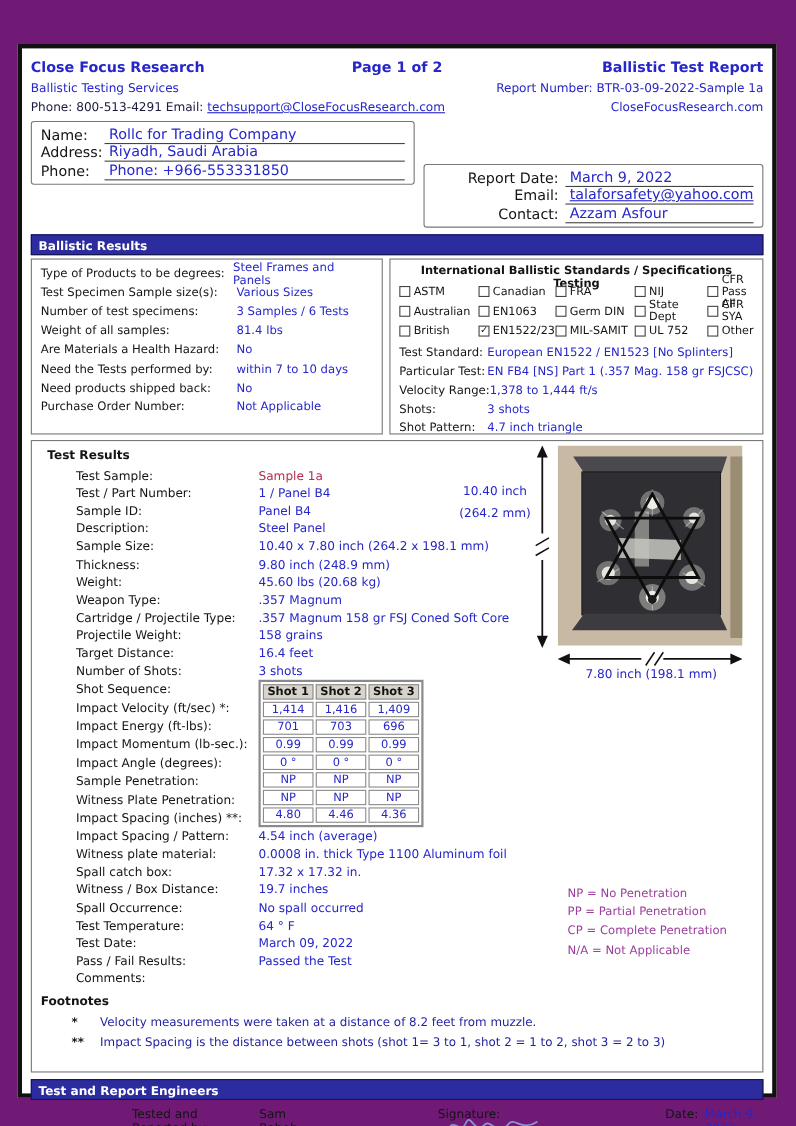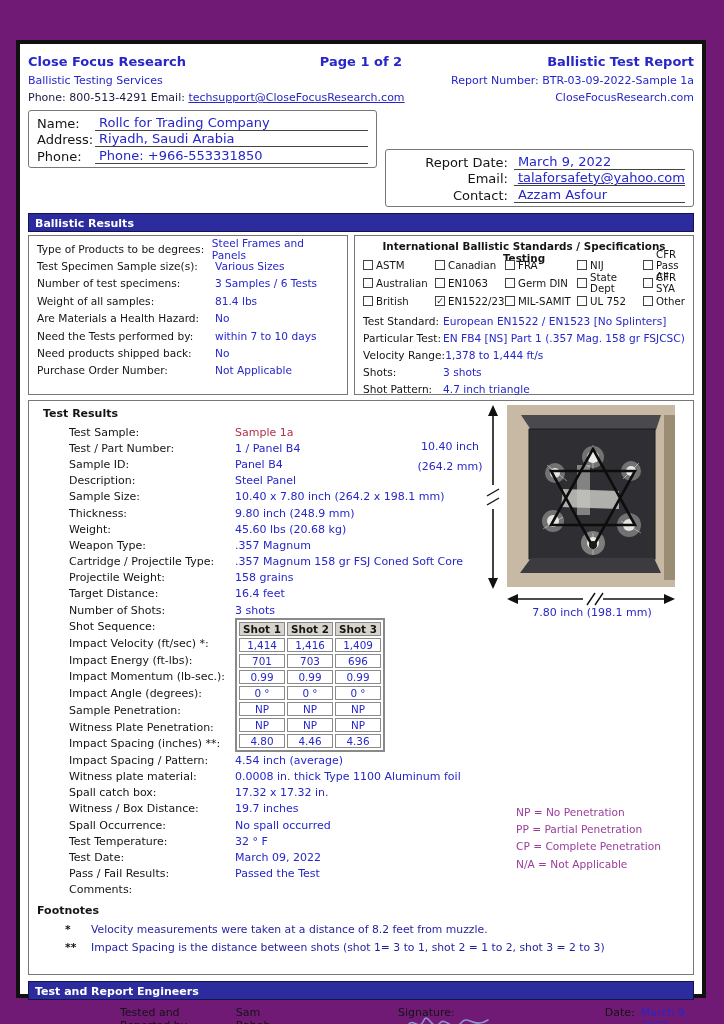--- a/index.html
+++ b/index.html
@@ -433,21 +433,21 @@
         <div class="trow">
             <span class="tlbl">Witness / Box Distance:</span>
             <span class="tval">19.7 inches</span>
           </div>
         <div class="trow">
             <span class="tlbl">Spall Occurrence:</span>
             <span class="tval">No spall occurred</span>
           </div>
         <div class="trow">
             <span class="tlbl">Test Temperature:</span>
-            <span class="tval">32 ° F</span>
+            <span class="tval">64 ° F</span>
           </div>
         <div class="trow">
             <span class="tlbl">Test Date:</span>
             <span class="tval">March 09, 2022</span>
           </div>
         <div class="trow">
             <span class="tlbl">Pass / Fail Results:</span>
             <span class="tval">Passed the Test</span>
           </div>
         <div class="trow">

